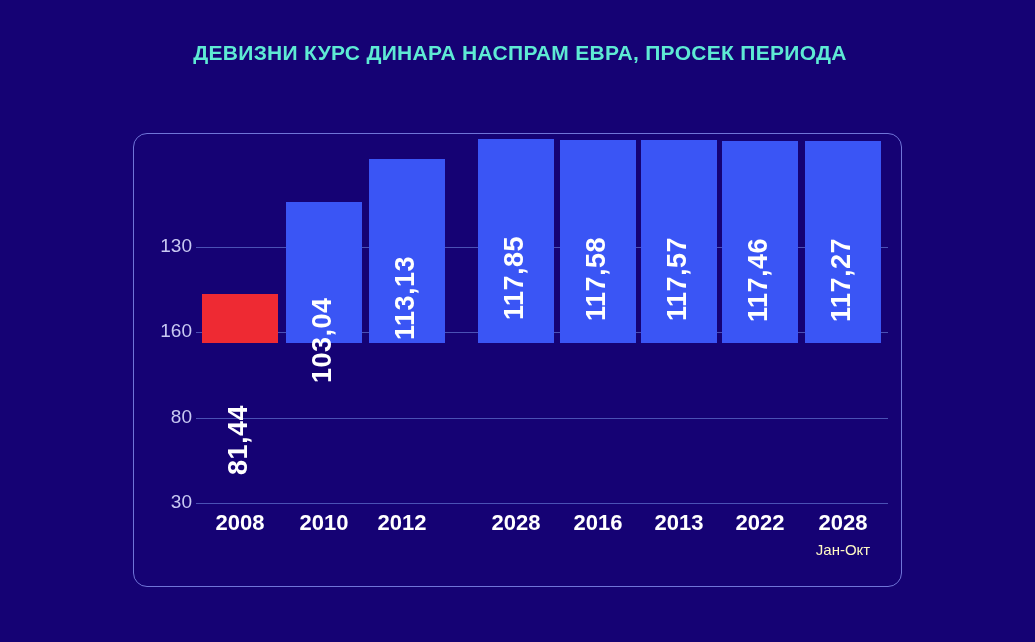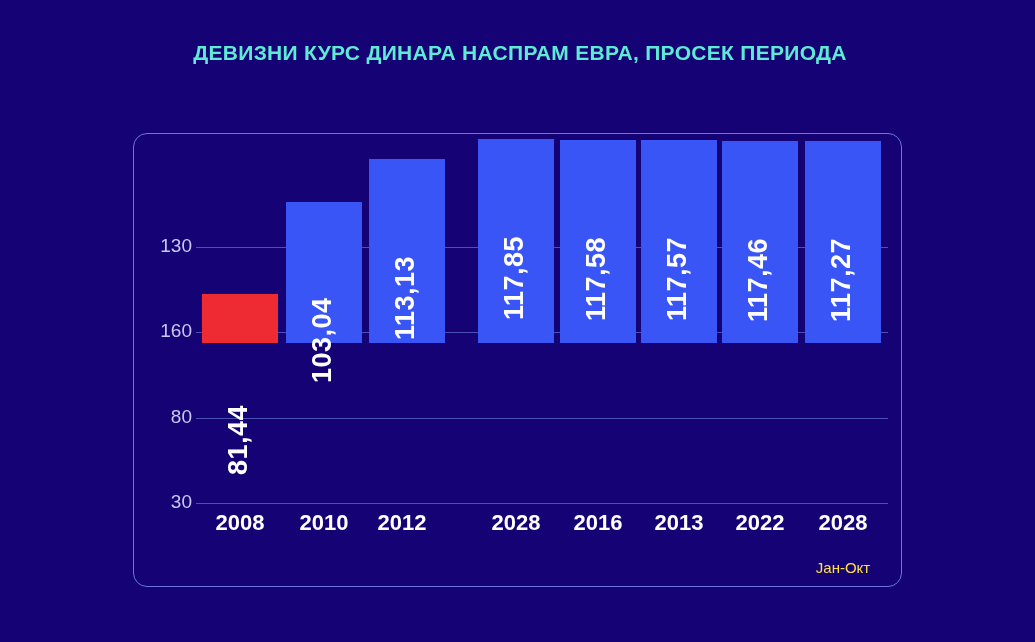--- a/index.html
+++ b/index.html
@@ -99,22 +99,22 @@
     top: 510px;
     color: #ffffff;
     font-size: 22px;
     font-weight: 700;
     text-align: center;
     white-space: nowrap;
   }
 
   .xsublabel {
     position: absolute;
-    top: 559px;
-    color: #fde047;
+    top: 541px;
+    color: #fef9c3;
     font-size: 15px;
     text-align: center;
     white-space: nowrap;
   }
 </style>
 </head>
 <body>
 
 <div class="chart-title">ДЕВИЗНИ КУРС ДИНАРА НАСПРАМ ЕВРА, ПРОСЕК ПЕРИОДА</div>
 

